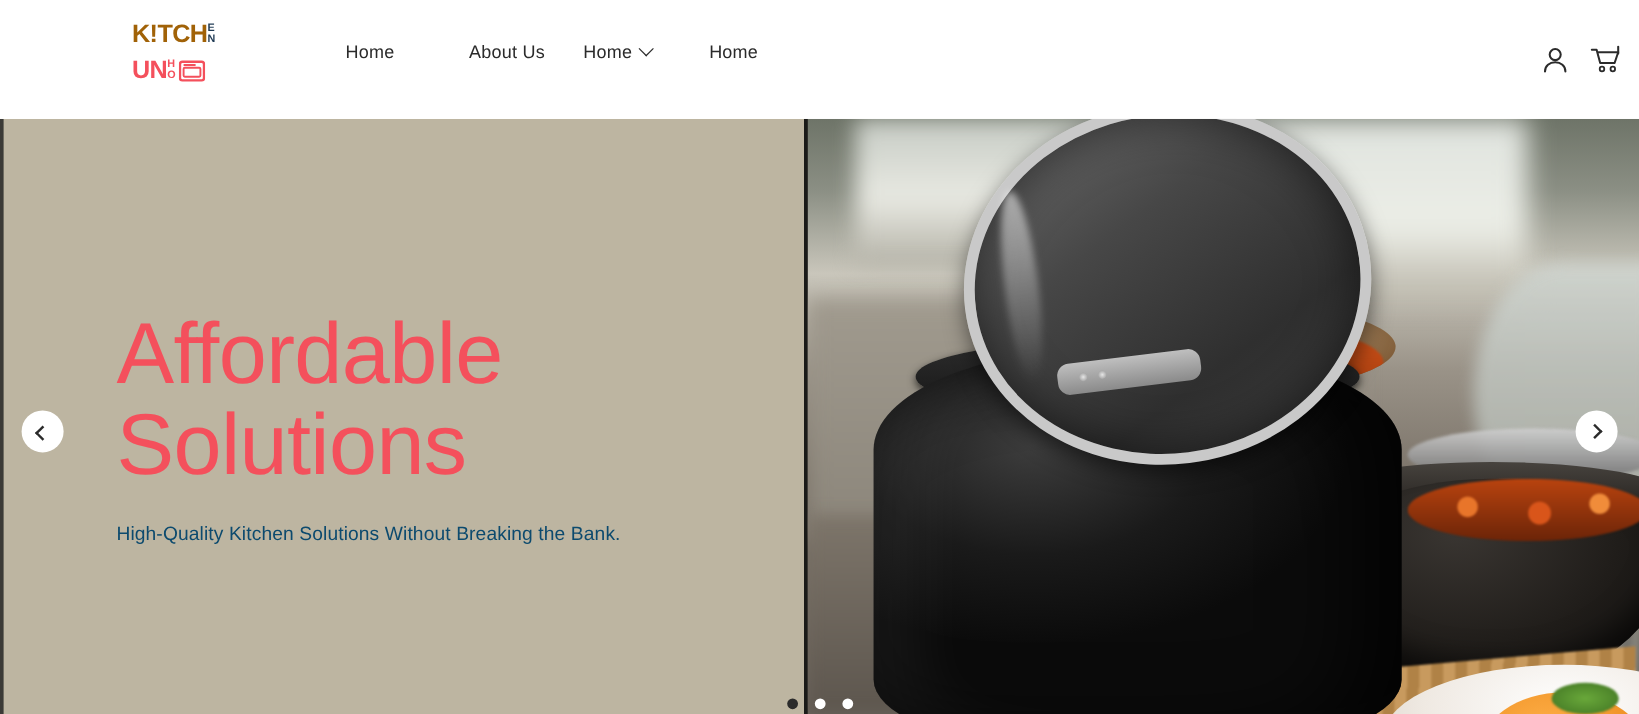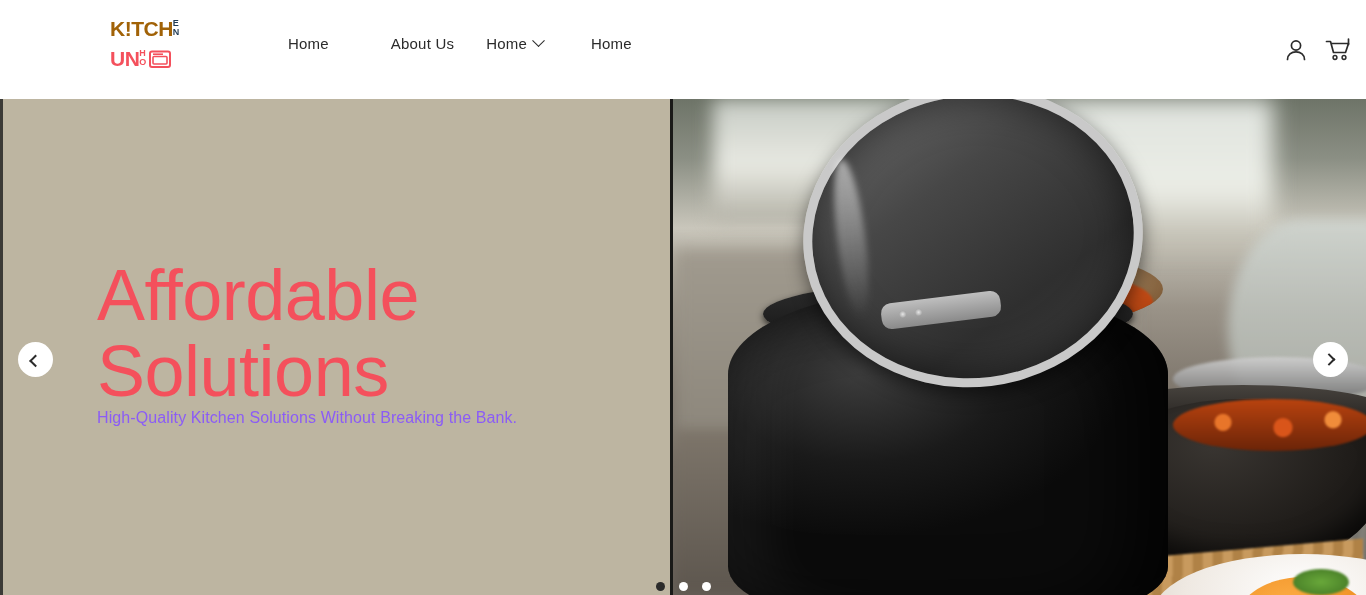--- a/index.html
+++ b/index.html
@@ -194,22 +194,23 @@
     width: 540px;
   }
   .hero-title {
     font-size: 72px;
     line-height: 76px;
     font-weight: 400;
     color: #f4505c;
     letter-spacing: -0.5px;
   }
   .hero-sub {
+    margin-top: 28px;
     font-size: 16px;
-    color: #8b5cf6;
+    color: #0c4a6e;
     letter-spacing: 0.1px;
   }
 
   
   .arrow {
     position: absolute;
     width: 35px; height: 35px;
     border-radius: 50%;
     background: #ffffff;
     display: flex;

